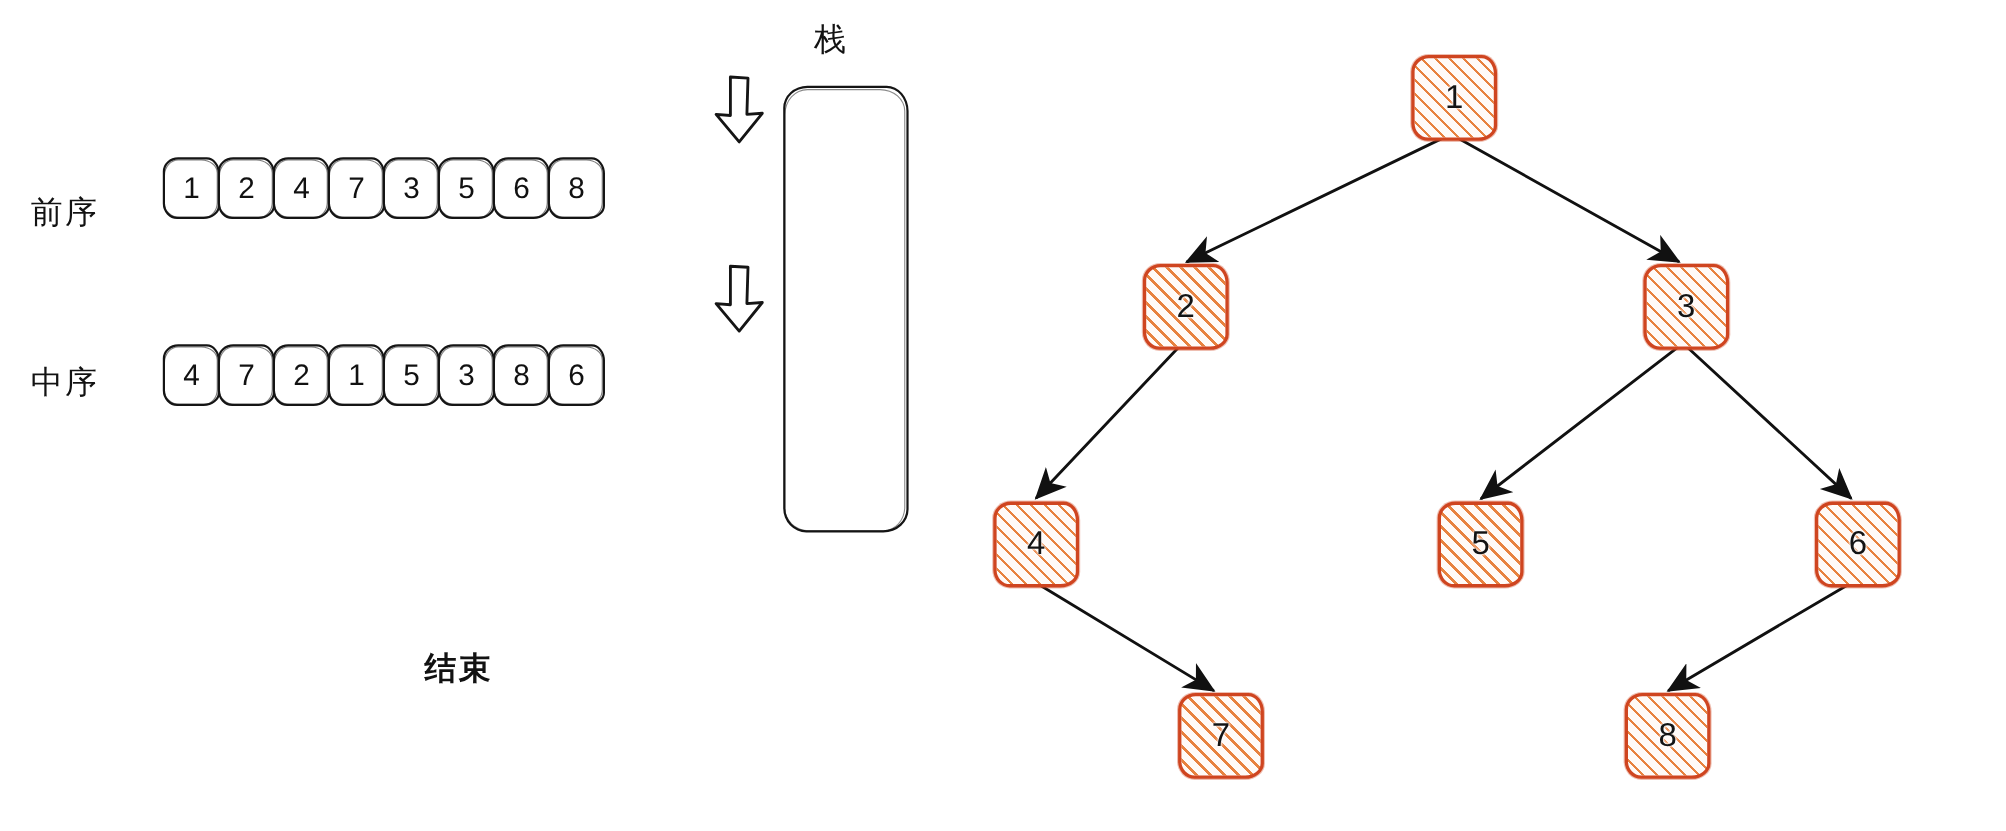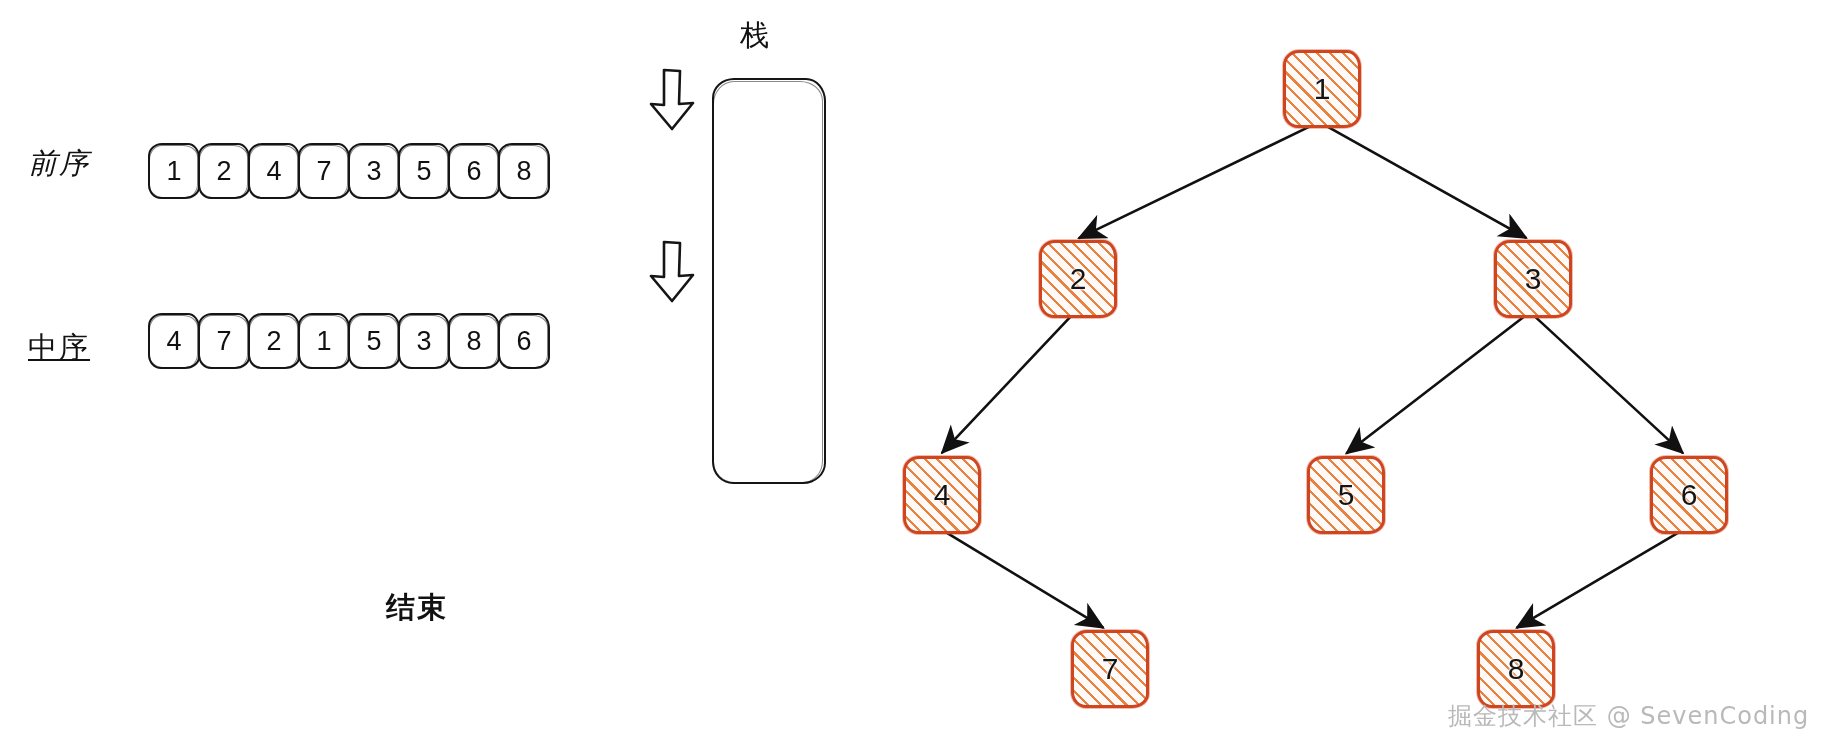--- a/index.html
+++ b/index.html
@@ -54,21 +54,21 @@
 
   
   .watermark{position:absolute;font-size:24px;color:#b9b9b9;white-space:nowrap;
       letter-spacing:1px;font-family:"DejaVu Sans","Liberation Sans",sans-serif;}
 </style>
 </head>
 <body>
 
 <div class="stage">
 
-  <div class="cn-label" style="left:28px;top:144px;font-style:italic;">前序</div>
+  <div class="cn-label" style="left:28px;top:174px;">前序</div>
 
   <div class="seq-row" id="row-preorder" style="left:148px;top:143px;">
       <div class="cell">
         <span class="cellbox"></span>
         <span class="num">1</span>
       </div>
       <div class="cell">
         <span class="cellbox"></span>
         <span class="num">2</span>
       </div>
@@ -91,21 +91,21 @@
       <div class="cell">
         <span class="cellbox"></span>
         <span class="num">6</span>
       </div>
       <div class="cell">
         <span class="cellbox"></span>
         <span class="num">8</span>
       </div>
     </div>
 
-  <div class="cn-label" style="left:28px;top:328px;text-decoration:underline;">中序</div>
+  <div class="cn-label" style="left:28px;top:328px;">中序</div>
 
   <div class="seq-row" id="row-inorder" style="left:148px;top:313px;">
       <div class="cell">
         <span class="cellbox"></span>
         <span class="num">4</span>
       </div>
       <div class="cell">
         <span class="cellbox"></span>
         <span class="num">7</span>
       </div>
@@ -190,15 +190,14 @@
         <span class="tlabel">6</span>
       </div>
       <div class="tnode" style="left: 1071px; top: 630px; border-color: rgb(207, 69, 32);">
         <span class="tlabel">7</span>
       </div>
       <div class="tnode" style="left: 1477px; top: 630px; border-color: rgb(207, 69, 32);">
         <span class="tlabel">8</span>
       </div>
     </div>
 
-  <div class="watermark" style="left:1448px;top:700px;">掘金技术社区 @ SevenCoding</div>
 
 </div>
 
 </body></html>

